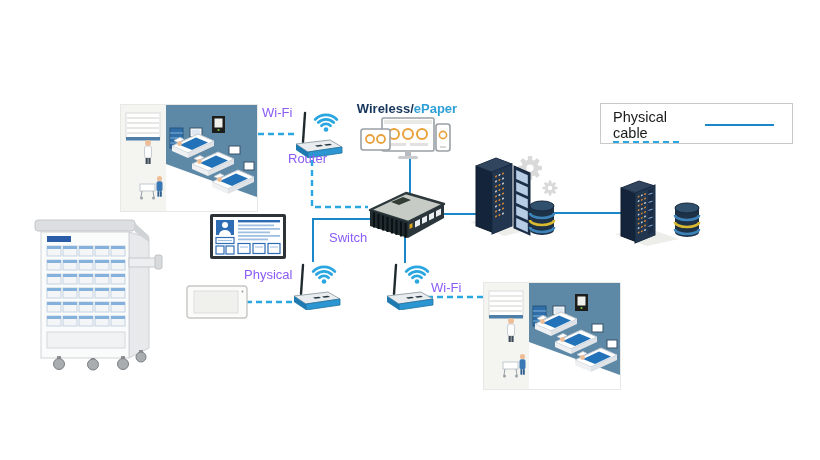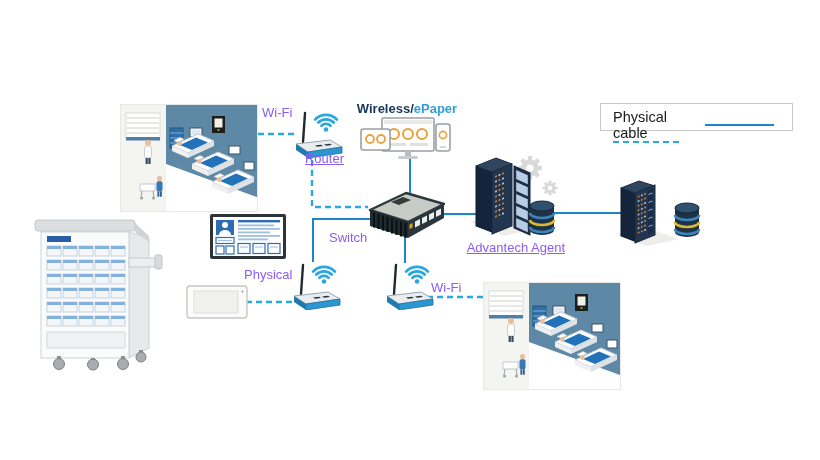--- a/index.html
+++ b/index.html
@@ -1,25 +1,25 @@
 <!DOCTYPE html>
 <html><head>
 <meta charset="utf-8">
 <style>
   html,body{margin:0;padding:0;background:#ffffff;}
   #stage{position:relative;width:820px;height:460px;background:#ffffff;overflow:hidden;
          font-family:"Liberation Sans",sans-serif;color:#1a1a1a;}
   .abs{position:absolute;}
   .lbl{position:absolute;font-size:13px;line-height:14px;color:#8b5cf6;white-space:nowrap;}
-  .ctr{text-align:right;text-decoration:underline;}
+  .ctr{text-align:left;}
   #deviceon-title{position:absolute;left:356px;top:101px;width:102px;text-align:center;
       font-size:13px;font-weight:bold;letter-spacing:0;}
   #deviceon-title .brand{color:#16365c;}
   #deviceon-title .prod{color:#2e9fd6;}
-  #legend{position:absolute;left:600px;top:103px;width:193px;height:28px;
+  #legend{position:absolute;left:600px;top:103px;width:193px;height:41px;
       border:1px solid #c9c9c9;background:#ffffff;box-sizing:border-box;
       padding:5px 18px 5px 12px;display:flex;flex-direction:column;justify-content:space-around;}
   .legend-row{display:flex;align-items:center;justify-content:space-between;}
   .legend-label{font-size:14.5px;color:#1a1a1a;}
   .legend-line{width:70px;height:2px;}
   .legend-line.solid{background:#1b87c9;}
   .legend-line.dashed{background:repeating-linear-gradient(90deg,#2aa6e0 0 6px,transparent 6px 10px);}
   svg{display:block;}
 </style>
 </head>
@@ -244,21 +244,20 @@
     <g transform="translate(46,16) skewY(24)">
       <rect x="0" y="0" width="16" height="62" fill="#1c2e48" stroke="#12223a"></rect>
       <rect x="2.2" y="3" width="11.6" height="9" fill="#b7cde6"></rect>
       <rect x="2.2" y="15" width="11.6" height="9" fill="#b7cde6"></rect>
       <rect x="2.2" y="27" width="11.6" height="9" fill="#b7cde6"></rect>
       <rect x="2.2" y="39" width="11.6" height="9" fill="#b7cde6"></rect>
       <rect x="2.2" y="51" width="11.6" height="9" fill="#b7cde6"></rect>
     </g>
     <use href="#dbg" transform="translate(60,50)"></use>
   </svg>
-  <div class="lbl ctr" style="left:455px;top:241px;width:110px">Advantech Agent</div>
 
   <svg class="abs" style="left:615px;top:176px" width="90" height="72">
     <polygon points="0,58 32,70 64,63 32,52" fill="#ededea"></polygon>
     <g transform="translate(6,12) skewY(20.6)">
         <rect x="0" y="0" width="14" height="48" fill="#14243a" stroke="#0d1a2b"></rect>
       </g>
     <polygon points="6,12 24,5 40,10 22,17" fill="#31465e" stroke="#1b2c44"></polygon>
     <g transform="translate(20,17) skewY(-21.8)">
       <rect x="0" y="0" width="20" height="50" fill="#223650" stroke="#152a42"></rect>
       <g>

